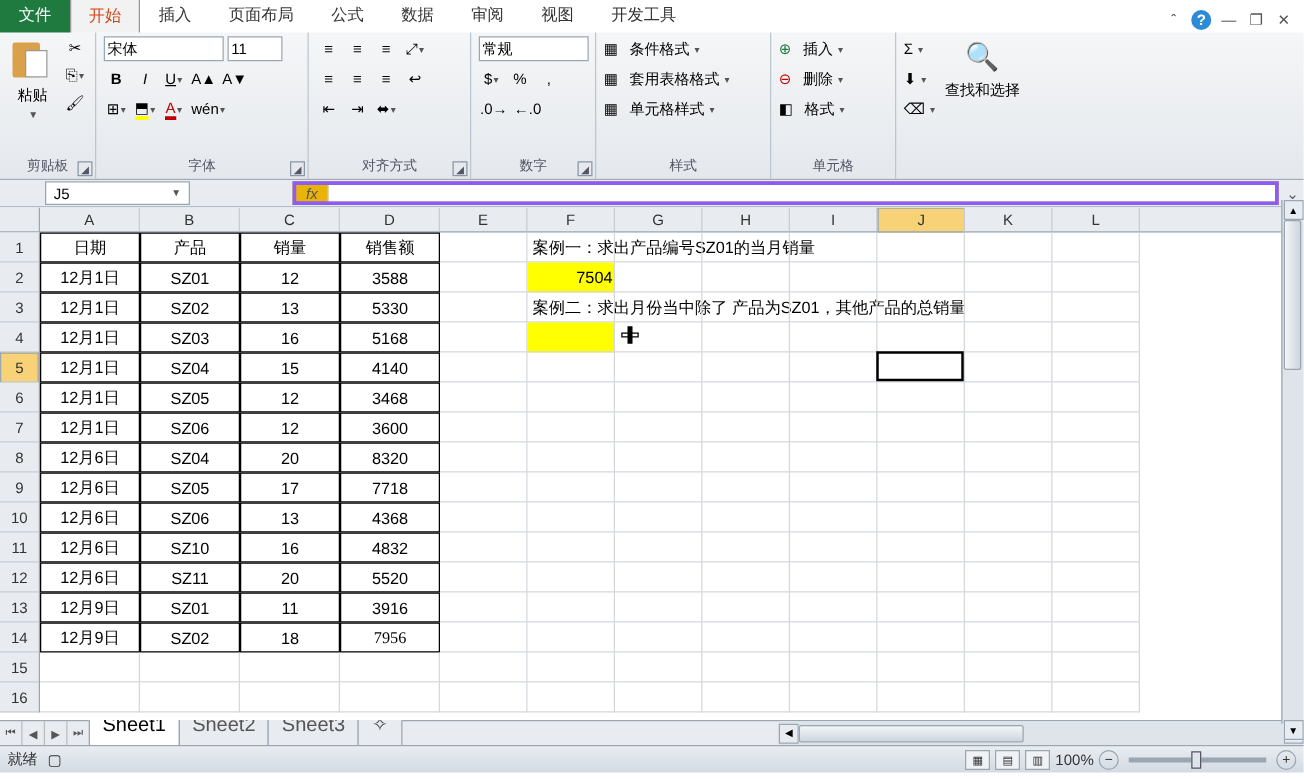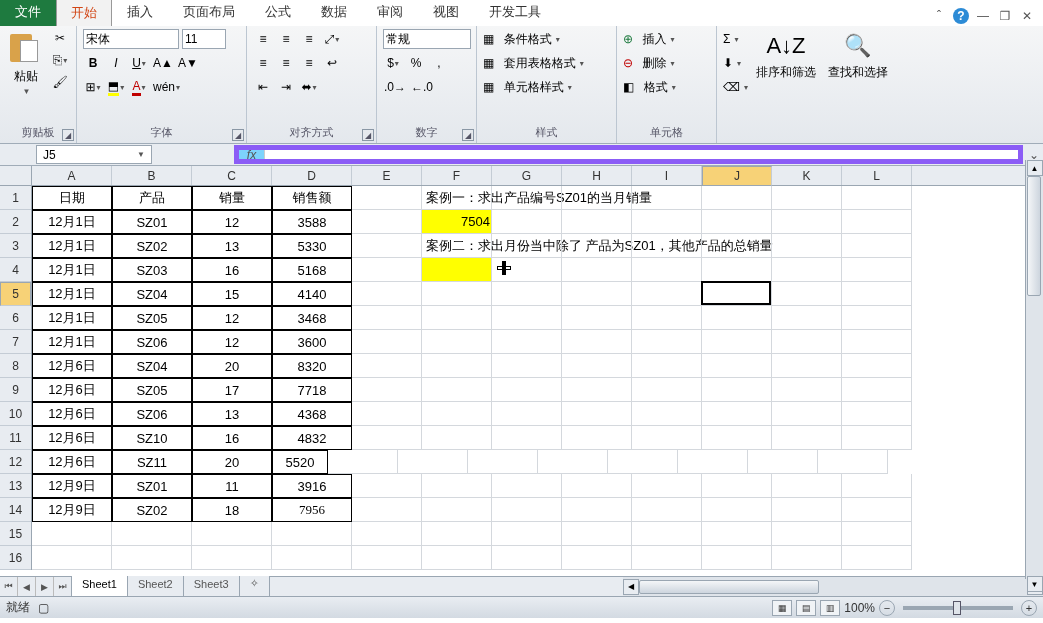--- a/index.html
+++ b/index.html
@@ -32,21 +32,21 @@
 .paste-ic { position: relative; width: 32px; height: 36px; }
 .clip-board { position: absolute; width: 22px; height: 28px; background: #d9a24a; left: 0; top: 4px; border-radius: 2px; }
 .clip-paper { position: absolute; width: 18px; height: 22px; background: #fff; border: 1px solid #999; left: 10px; top: 10px; }
 .hl-red { color: #c00000; }
 .hl-green { color: #1e7a3f; }
 
 
 .fbar { display: flex; height: 22px; border-bottom: 1px solid #a0acb8; align-items: stretch; background: #e8ecf1; }
 .name-box { width: 116px; border: 1px solid #9aa6b2; background: #fff; margin: 1px 0 1px 36px; display: flex; align-items: center; padding: 0 6px; font-size: 12px; }
 .name-box .dd2 { margin-left: auto; font-size: 8px; color: #555; }
-.fx-area { display: flex; align-items: flex-end; flex: 1; border: 5px solid #8b5cf6; background: #7dd3fc; margin: 1px 2px; }
+.fx-area { display: flex; align-items: flex-end; flex: 1; border: 3px solid #8b5cf6; background: #eab308; margin: 1px 2px; }
 .fx-btn { width: 26px; text-align: center; font-style: italic; color: #555; border-right: 1px solid #ccc; height: 100%; display:flex; align-items:center; justify-content:center;}
 .fx-input { flex: 1; border: none; outline: none; font-size: 12px; padding: 0 4px; height: 100%; }
 .fbar-exp { width: 18px; display: flex; align-items: center; justify-content: center; color: #555; cursor:pointer; }
 
 
 .grid-wrap { position: relative; height: 410px; overflow: hidden; background: #fff; display:flex; }
 .row-hdrs { width: 32px; background: #e8ecf1; border-right: 1px solid #9aa6b2; }
 .row-hdr { height: 24px; border-bottom: 1px solid #c4ccd5; display: flex; align-items: center; justify-content: center; font-size: 12px; color: #333; }
 .row-hdr.sel { background: #f7d277; }
 .grid-main { flex: 1; overflow: hidden; position: relative; }
@@ -67,21 +67,21 @@
 .cursor-cross::after { width: 4px; height: 14px; left: 5px; top: 0; }
 .cursor-cross .inn::before, .cursor-cross .inn::after { content:''; position:absolute; background:#fff;}
 .cursor-cross .inn::before { width:12px; height:2px; top:6px; left:1px;}
 .cursor-cross .inn::after { width:2px; height:12px; left:6px; top:1px;}
 
 
 .sheet-bar { display: flex; height: 20px; background: #e8ecf1; border-top: 1px solid #9aa6b2; align-items: stretch; }
 .sheet-nav { display: flex; }
 .sheet-nav-btn { width: 18px; display:flex;align-items:center;justify-content:center; border-right:1px solid #bbb; font-size:9px; color:#555; cursor:pointer;}
 .sheet-tabs { display: flex; align-items: flex-end; }
-.sheet-tab { padding: 6px 10px; font-size: 11px; background: #e8ecf1; border: 1px solid #9aa6b2; border-bottom:none; color: #555; cursor:pointer; margin-left:-1px;}
+.sheet-tab { padding: 6px 10px; font-size: 16px; background: #e8ecf1; border: 1px solid #9aa6b2; border-bottom:none; color: #555; cursor:pointer; margin-left:-1px;}
 .sheet-tab.active { background: #fff; color: #000; }
 .sheet-scroll { flex:1; display:flex; justify-content:flex-end; }
 .hscroll { width: 420px; background: #dfe4ea; display:flex; align-items:center; }
 .hs-btn { width:16px; height:16px; background:#e8ecf1; border:1px solid #9aa6b2; display:flex;align-items:center;justify-content:center; font-size:8px; cursor:pointer;}
 .hs-track { flex:1; height:16px; background:#dfe4ea; position:relative;}
 .hs-thumb { position:absolute; left:0; width:180px; height:14px; top:1px; background:linear-gradient(#f4f6f8,#cdd5de); border:1px solid #9aa6b2; border-radius:2px;}
 
 
 .status { display:flex; height:22px; background:linear-gradient(#e9edf2,#d3dae2); border-top:1px solid #9aa6b2; align-items:center; padding:0 6px; font-size:12px; color:#333;}
 .status .right { margin-left:auto; display:flex; align-items:center; gap:4px;}
@@ -246,24 +246,20 @@
     </div>
     <div class="group-label">单元格</div>
   </div>
 
   <div class="group" style="width:210px;border-right:none">
     <div class="group-body">
       <div class="v-stack">
         <div class="small-row">Σ<span class="dd">▾</span></div>
         <div class="small-row">⬇<span class="dd">▾</span></div>
         <div class="small-row">⌫<span class="dd">▾</span></div>
-      </div>
-      <div class="big-btn">
-        <div class="ic">A↓Z</div>
-        <span>排序和筛选</span>
       </div>
       <div class="big-btn">
         <div class="ic">🔍</div>
         <span>查找和选择</span>
       </div>
     </div>
   </div>
 </div>
 
 <div class="fbar">
@@ -468,21 +464,21 @@
           <div class="cell" style="width: 70px;"></div>
           <div class="cell" style="width: 70px;"></div>
           <div class="cell" style="width: 70px;"></div>
           <div class="cell" style="width: 70px;"></div>
           <div class="cell" style="width: 70px;"></div>
         </div>
         <div class="row">
           <div class="cell b-all ctr" style="width: 80px;">12月6日</div>
           <div class="cell b-all ctr" style="width: 80px;">SZ11</div>
           <div class="cell b-all ctr" style="width: 80px;">20</div>
-          <div class="cell b-all ctr" style="width: 56px;">5520</div>
+          <div class="cell b-all ctr" style="width: 80px;">5520</div>
           <div class="cell" style="width: 70px;"></div>
           <div class="cell" style="width: 70px;"></div>
           <div class="cell" style="width: 70px;"></div>
           <div class="cell" style="width: 70px;"></div>
           <div class="cell" style="width: 70px;"></div>
           <div class="cell" style="width: 70px;"></div>
           <div class="cell" style="width: 70px;"></div>
           <div class="cell" style="width: 70px;"></div>
         </div>
         <div class="row">

